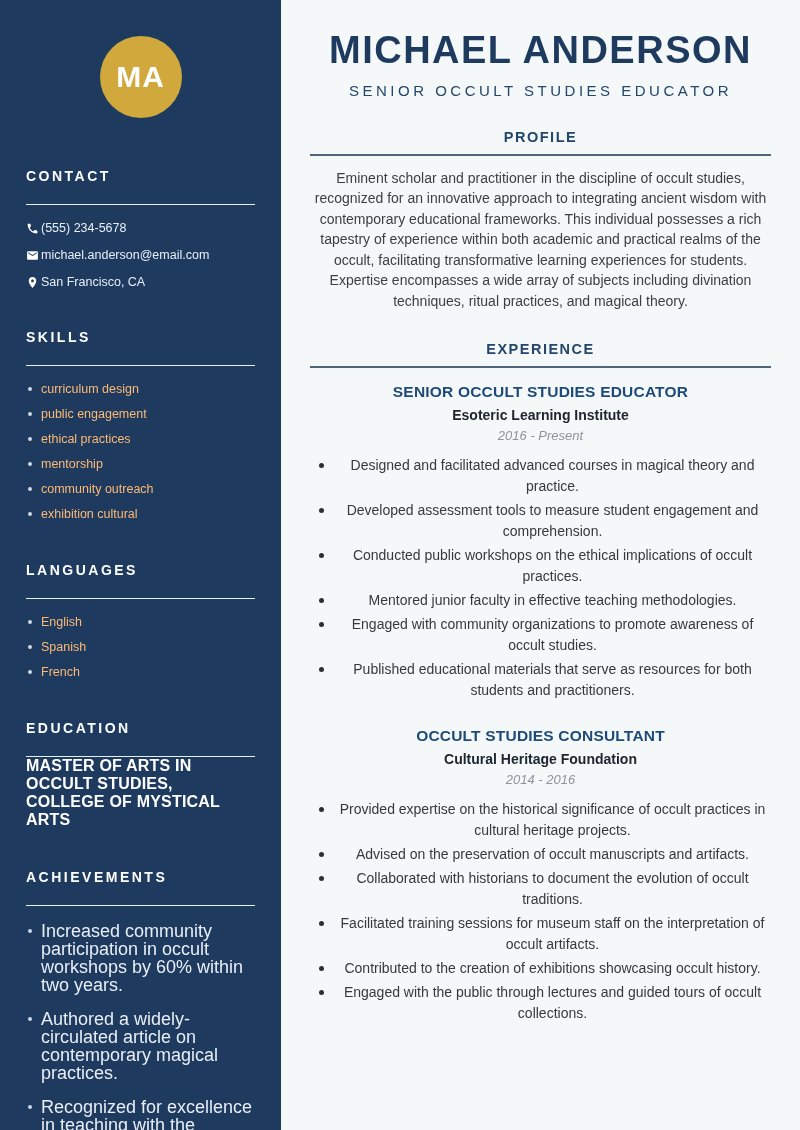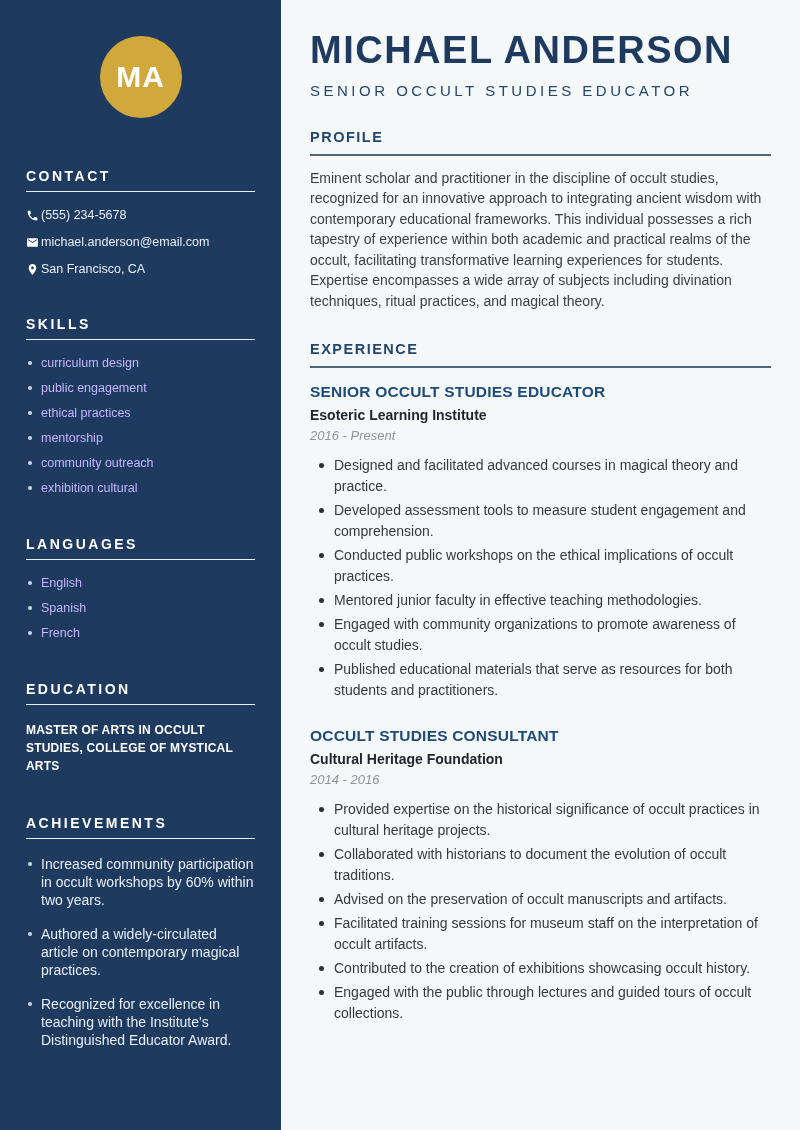--- a/index.html
+++ b/index.html
@@ -8,41 +8,41 @@
   .page { width:800px; height:1130px; display:flex; overflow:hidden; background:#f4f8f9; }
 
   
   .sidebar { width:281px; flex:0 0 281px; background:#1e3a5f; color:#e4ebf3; padding:0 26px; }
   .avatar { width:82px; height:82px; border-radius:50%; background:#d0a83c; margin:36px auto 0;
             display:flex; align-items:center; justify-content:center; }
   .avatar span { color:#ffffff; font-size:30px; font-weight:700; letter-spacing:1px; }
   .side-section { margin-top:40px; }
   .side-section.first { margin-top:50px; }
   .side-section h2 { color:#ffffff; font-size:14px; font-weight:700; letter-spacing:2.5px;
-                     padding-bottom:7px; border-bottom:1px solid #e9eef4; }
+                     padding-bottom:20px; border-bottom:1px solid #e9eef4; }
   .contact-list { margin-top:16px; }
   .contact-row { display:flex; align-items:center; gap:2px; margin-bottom:13px; }
   .contact-row:last-child { margin-bottom:0; }
   .contact-row svg { display:block; width:13px; height:13px; fill:#ffffff; flex:0 0 13px; }
   .contact-row .ctext { font-size:12.5px; color:#e8eef5; }
   .side-list { list-style:none; margin-top:16px; }
   .side-list li { position:relative; padding-left:15px; font-size:12.5px; line-height:15px;
-                  margin-bottom:10px; color:#c4b5fd; }
+                  margin-bottom:10px; color:#fdba74; }
   .side-list li::before { content:""; position:absolute; left:2px; top:5px; width:4px; height:4px;
                           border-radius:50%; background:#cfd9e4; }
-  .degree { margin-top:16px; font-size:12px; font-weight:700; color:#ffffff;
+  .degree { font-size:16px; font-weight:700; color:#ffffff;
             line-height:18px; letter-spacing:0.2px; }
   .ach-list { list-style:none; margin-top:16px; }
-  .ach-list li { position:relative; padding-left:15px; font-size:14px; line-height:18px;
+  .ach-list li { position:relative; padding-left:15px; font-size:18px; line-height:18px;
                  margin-bottom:10px; color:#e8eef5;margin-top:16px; }
   .ach-list li::before { content:""; position:absolute; left:2px; top:7px; width:4px; height:4px;
                          border-radius:50%; background:#cfd9e4; }
 
   
-  .main { flex:1; padding:30px 29px 0 29px; background:#f4f8f9; }
+  .main { flex:1; padding:30px 29px 0 29px; background:#f4f8f9;text-align:center; }
   h1.name { color:#1e3a5f; font-size:38px; font-weight:700; letter-spacing:1.5px; line-height:1.1; }
   .subtitle { margin-top:10px; color:#24466b; font-size:15px; font-weight:500; letter-spacing:3.5px; }
   .m-section { margin-top:30px; }
   .m-section h2 { color:#24466b; font-size:14.5px; font-weight:700; letter-spacing:1.5px;
                   padding-bottom:9px; border-bottom:2px solid #50647b; }
   .profile-text { margin-top:12px; font-size:14px; line-height:20.5px; color:#3c4043; }
   .job { margin-top:15px; }
   .job + .job { margin-top:26px; }
   .job h3 { color:#1d4a78; font-size:15.5px; font-weight:700; letter-spacing:0.2px; }
   .company { margin-top:6px; font-size:14px; font-weight:700; color:#20262e; }
@@ -157,22 +157,22 @@
             <li>Published educational materials that serve as resources for both students and practitioners.</li>
           </ul>
       </div>
 
       <div class="job">
         <h3>OCCULT STUDIES CONSULTANT</h3>
         <div class="company">Cultural Heritage Foundation</div>
         <div class="dates">2014 - 2016</div>
         <ul class="job-bullets">
             <li>Provided expertise on the historical significance of occult practices in cultural heritage projects.</li>
+            <li>Advised on the preservation of occult manuscripts and artifacts.</li>
             <li>Collaborated with historians to document the evolution of occult traditions.</li>
-            <li>Advised on the preservation of occult manuscripts and artifacts.</li>
             <li>Facilitated training sessions for museum staff on the interpretation of occult artifacts.</li>
             <li>Contributed to the creation of exhibitions showcasing occult history.</li>
             <li>Engaged with the public through lectures and guided tours of occult collections.</li>
           </ul>
       </div>
     </section>
 
   </main>
 </div>
 

